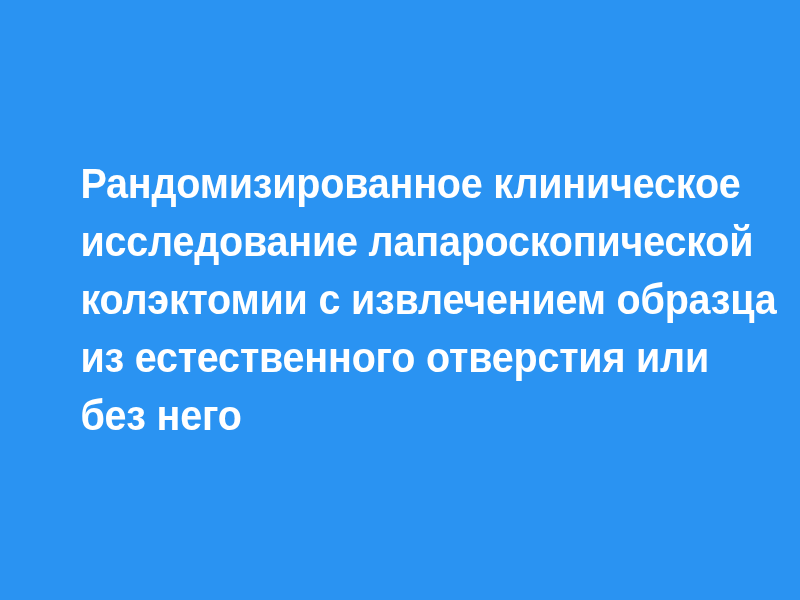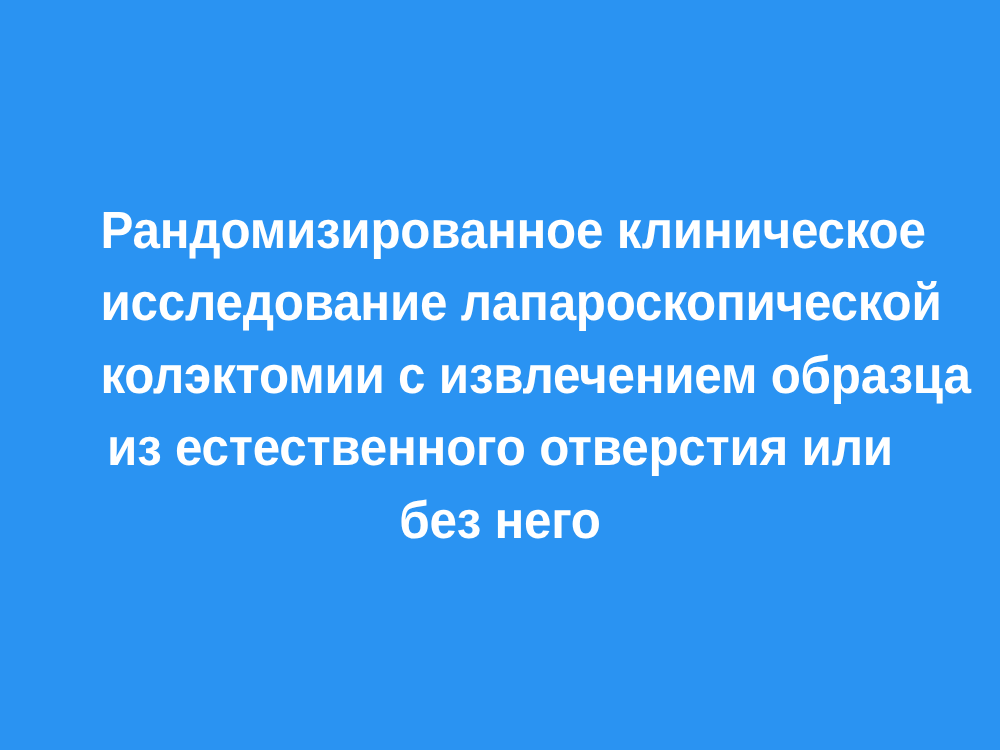--- a/index.html
+++ b/index.html
@@ -21,21 +21,21 @@
     width: 800px;
     height: 600px;
     background: #2a93f2;
     display: flex;
     align-items: center;
     justify-content: center;
   }
 
   #title-block {
     width: 700px;
-    text-align: center;
+    text-align: left;
     padding: 0 10px;
     box-sizing: border-box;
   }
 
   .title-line {
     display: block;
     color: #ffffff;
     font-family: "Liberation Sans Narrow", "Liberation Sans", "DejaVu Sans Condensed", "DejaVu Sans", sans-serif;
     font-weight: 700;
     font-size: 42px;

